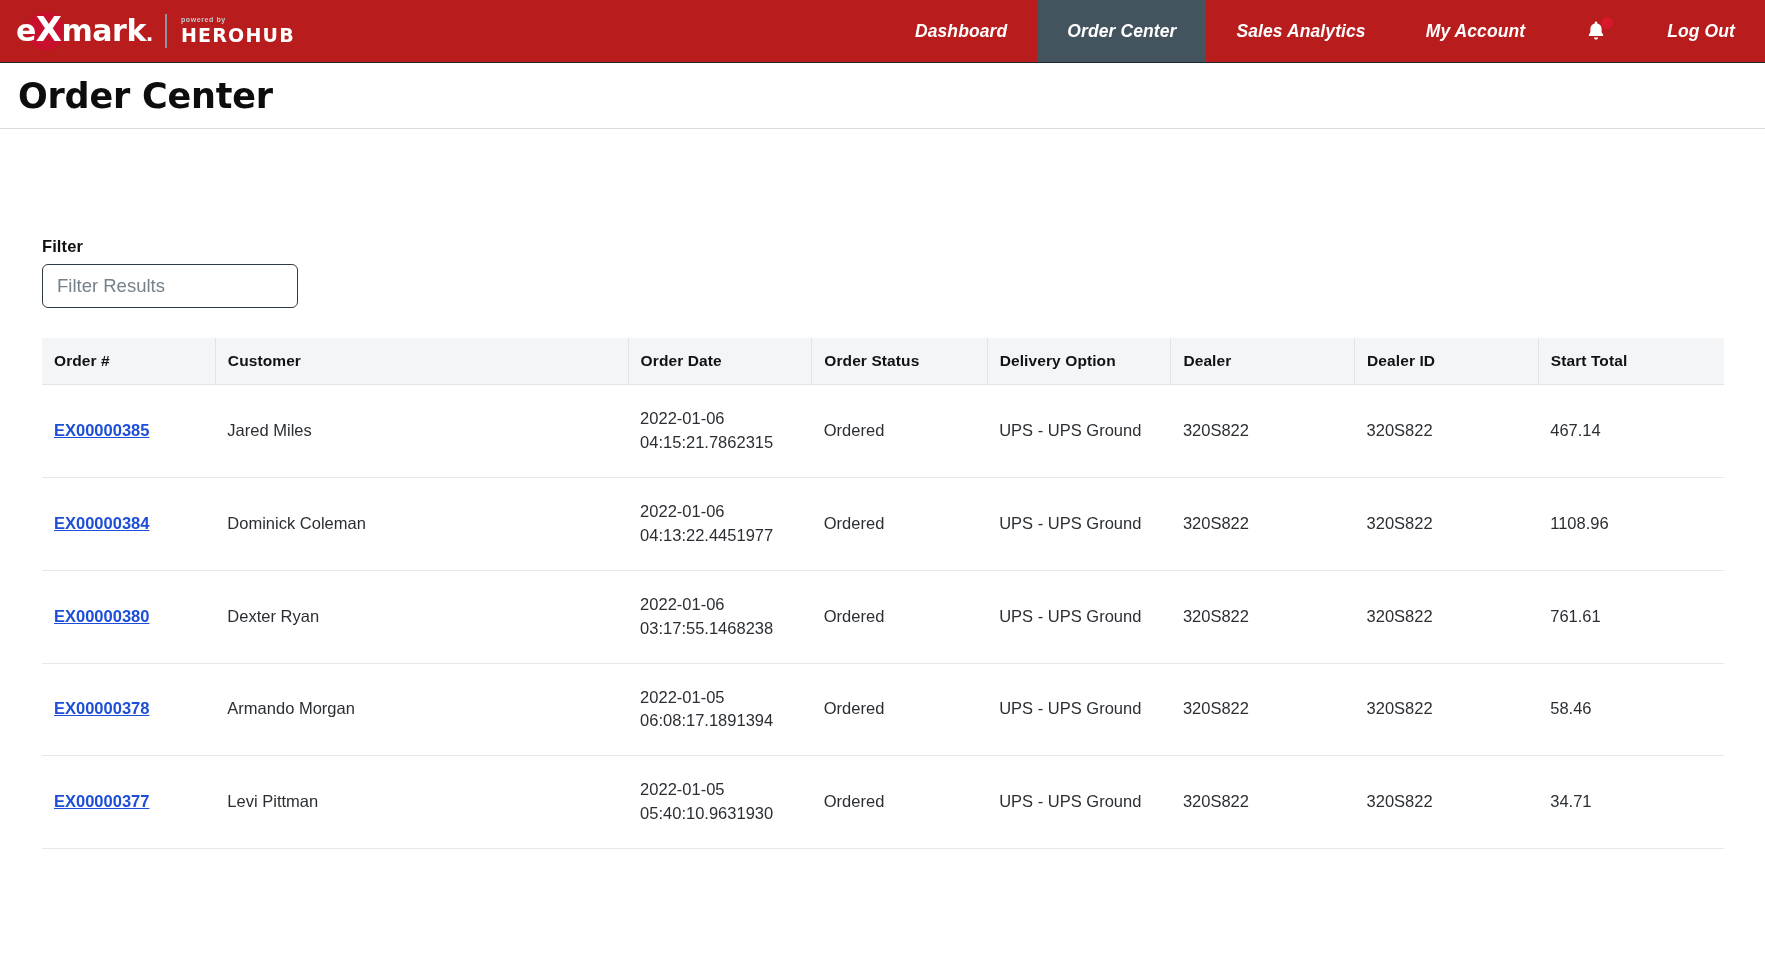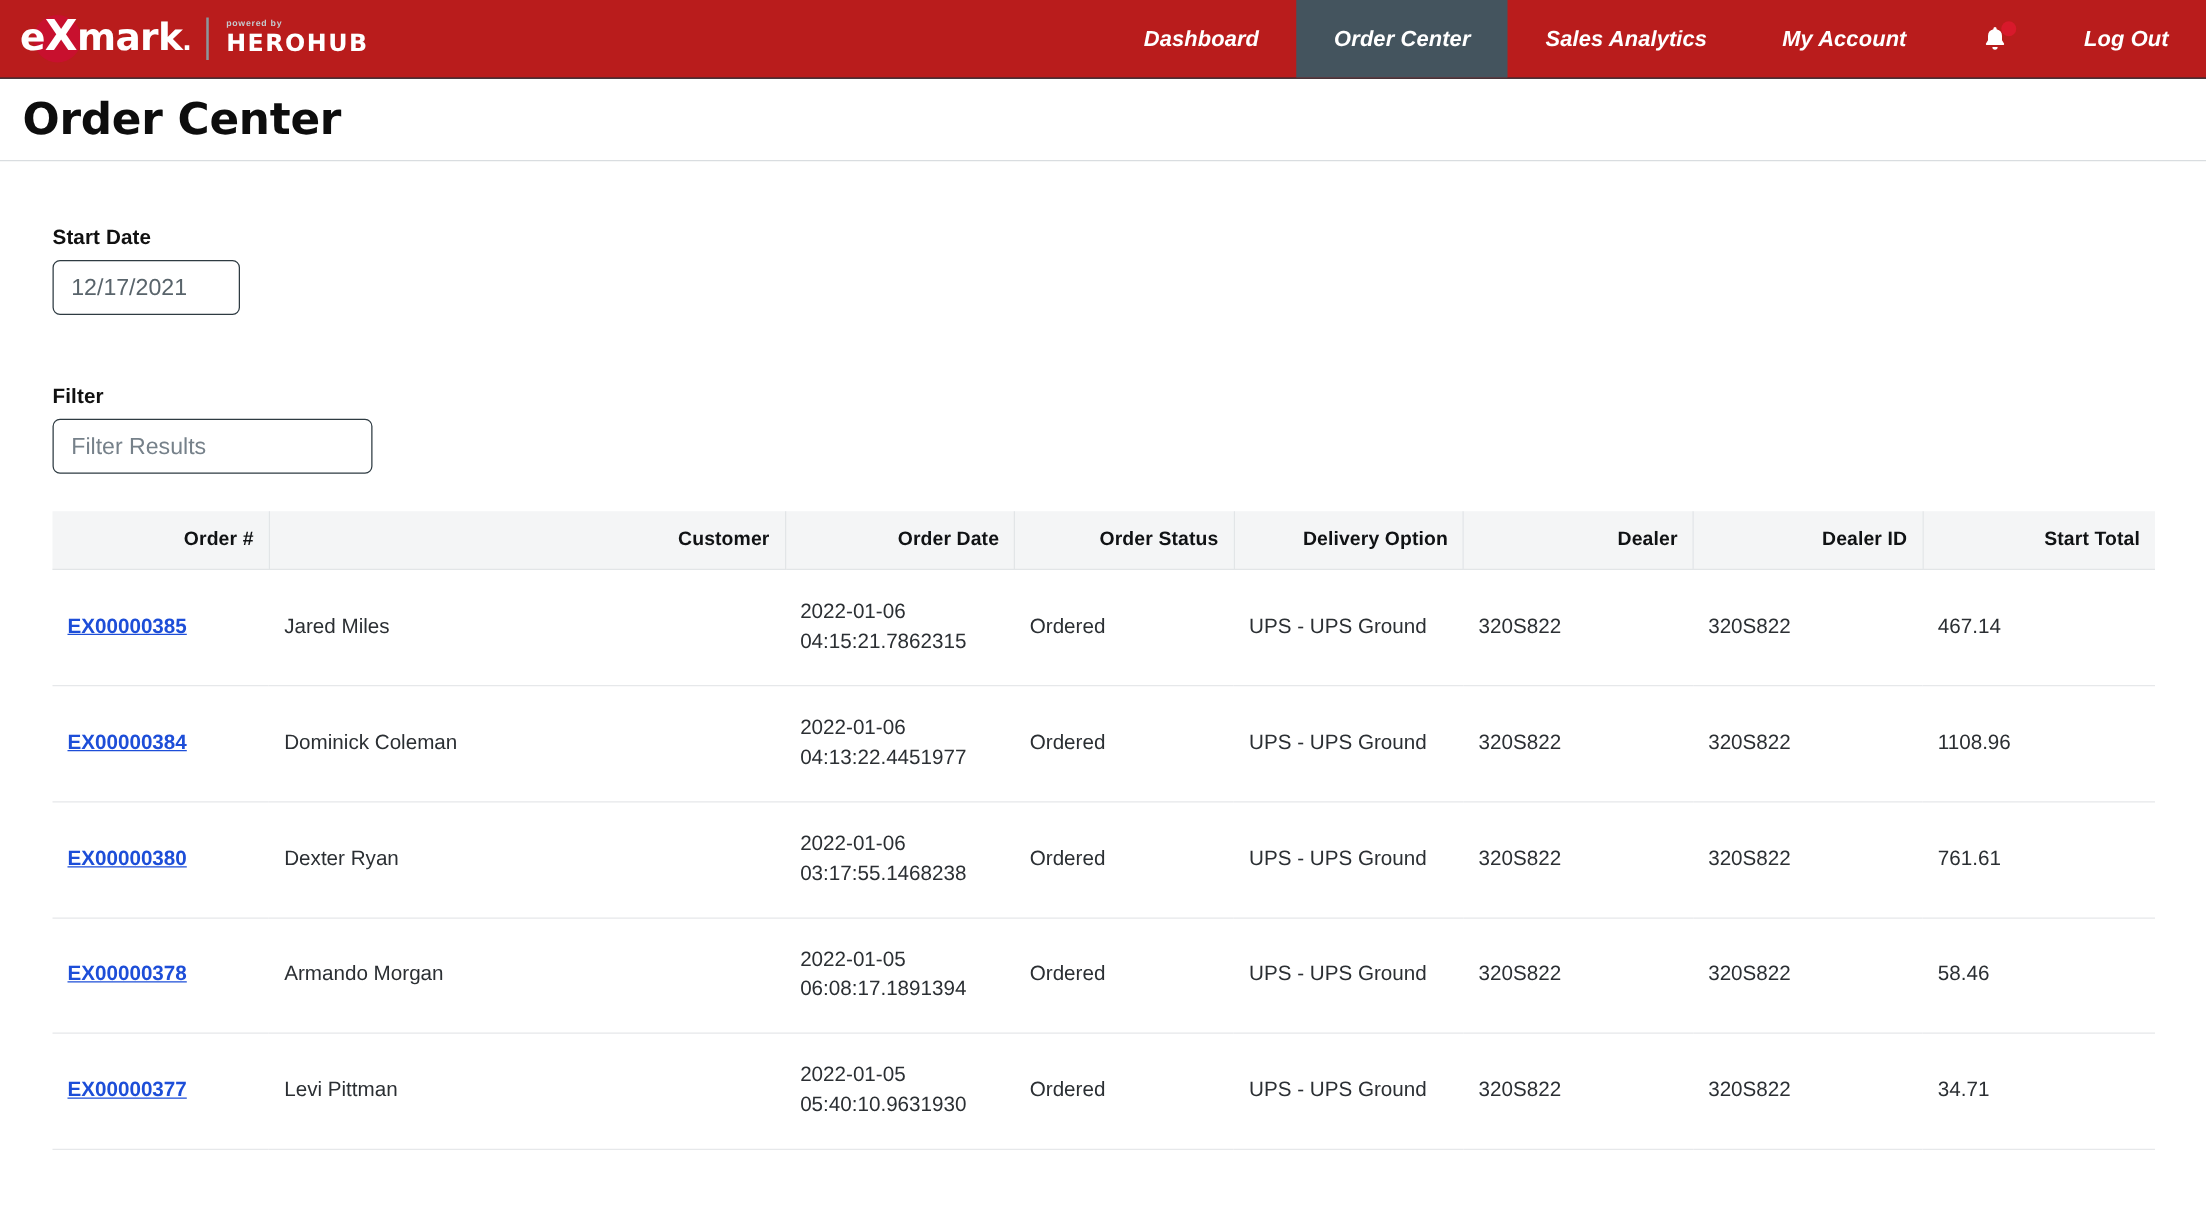--- a/index.html
+++ b/index.html
@@ -187,21 +187,21 @@
     margin-top: 30px;
     width: 1682px;
   }
   table.orders {
     width: 100%;
     border-collapse: collapse;
     table-layout: fixed;
   }
   table.orders thead th {
     background: #f4f5f6;
-    text-align: right;
+    text-align: left;
     font-size: 15.5px;
     font-weight: 700;
     color: #101214;
     padding: 14px 12px;
     border-right: 1px solid #e2e5e7;
     border-bottom: 1px solid #e2e5e7;
     white-space: nowrap;
     letter-spacing: 0.1px;
   }
   table.orders thead th:last-child { border-right: none; }
@@ -265,24 +265,20 @@
   </div>
 </div>
 
 <div class="page-head">
   <h1 class="page-title">Order Center</h1>
 </div>
 
 <div class="content">
 
   <div class="date-row">
-    <div class="field-group">
-      <label class="field-label">Start Date</label>
-      <input class="text-input date-input" type="text" value="12/17/2021" style="">
-    </div>
   </div>
 
   <div class="field-group filter-group">
     <label class="field-label">Filter</label>
     <input class="text-input filter-input" type="text" placeholder="Filter Results" style="">
   </div>
 
   <div class="table-wrap">
     <table class="orders">
       <colgroup>

